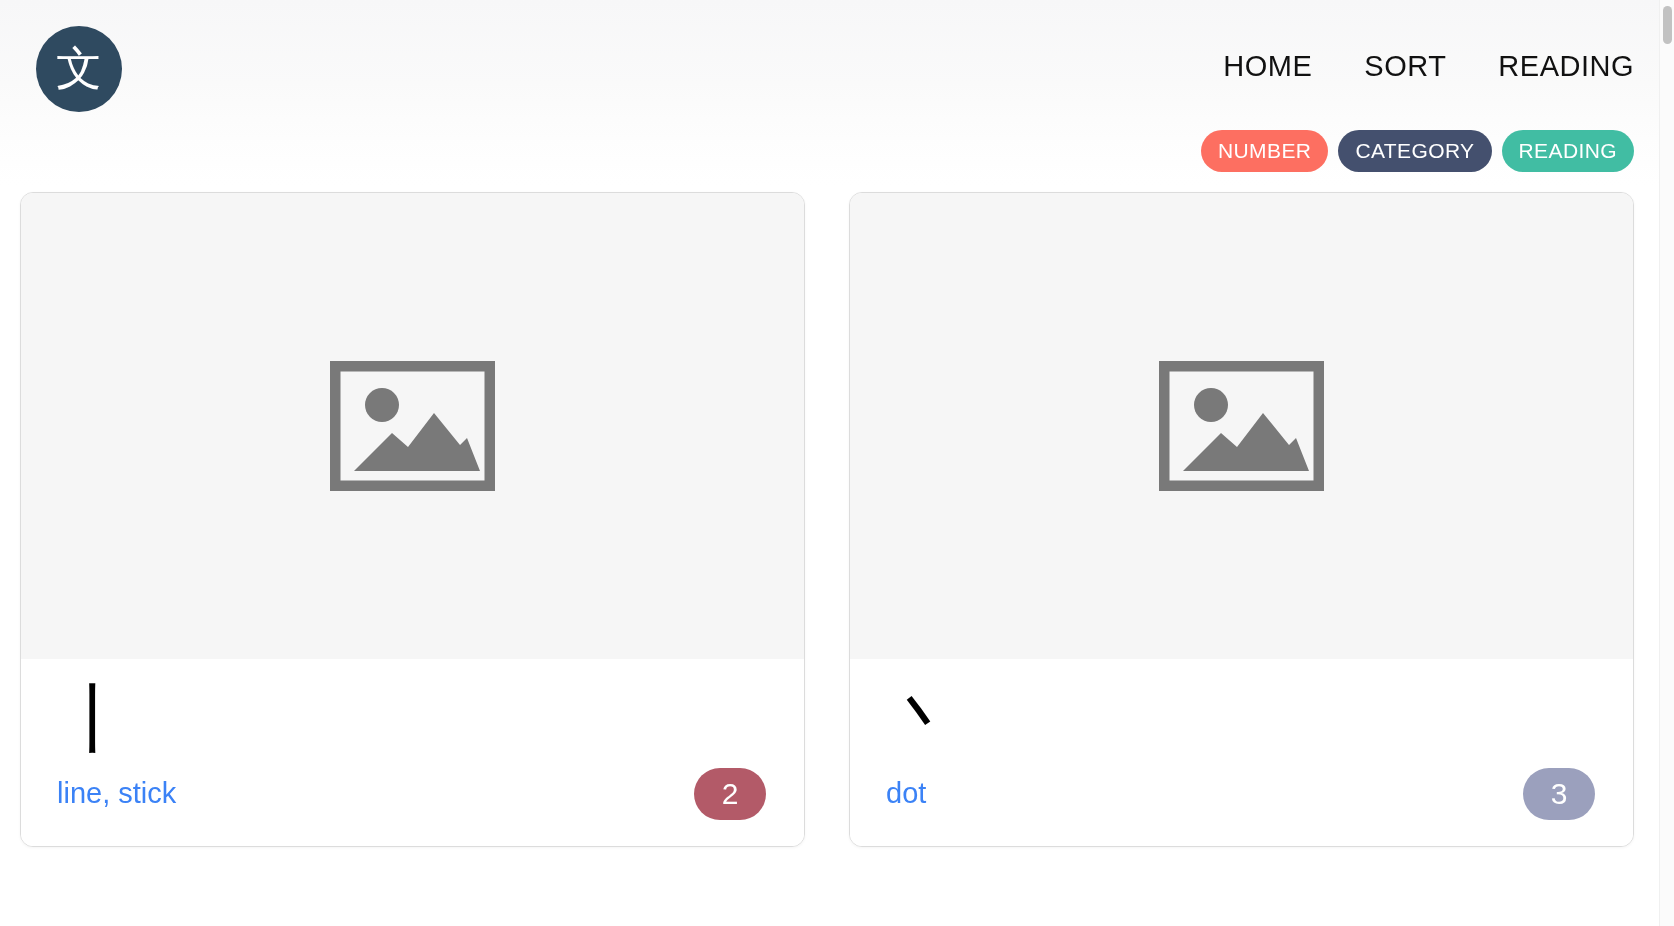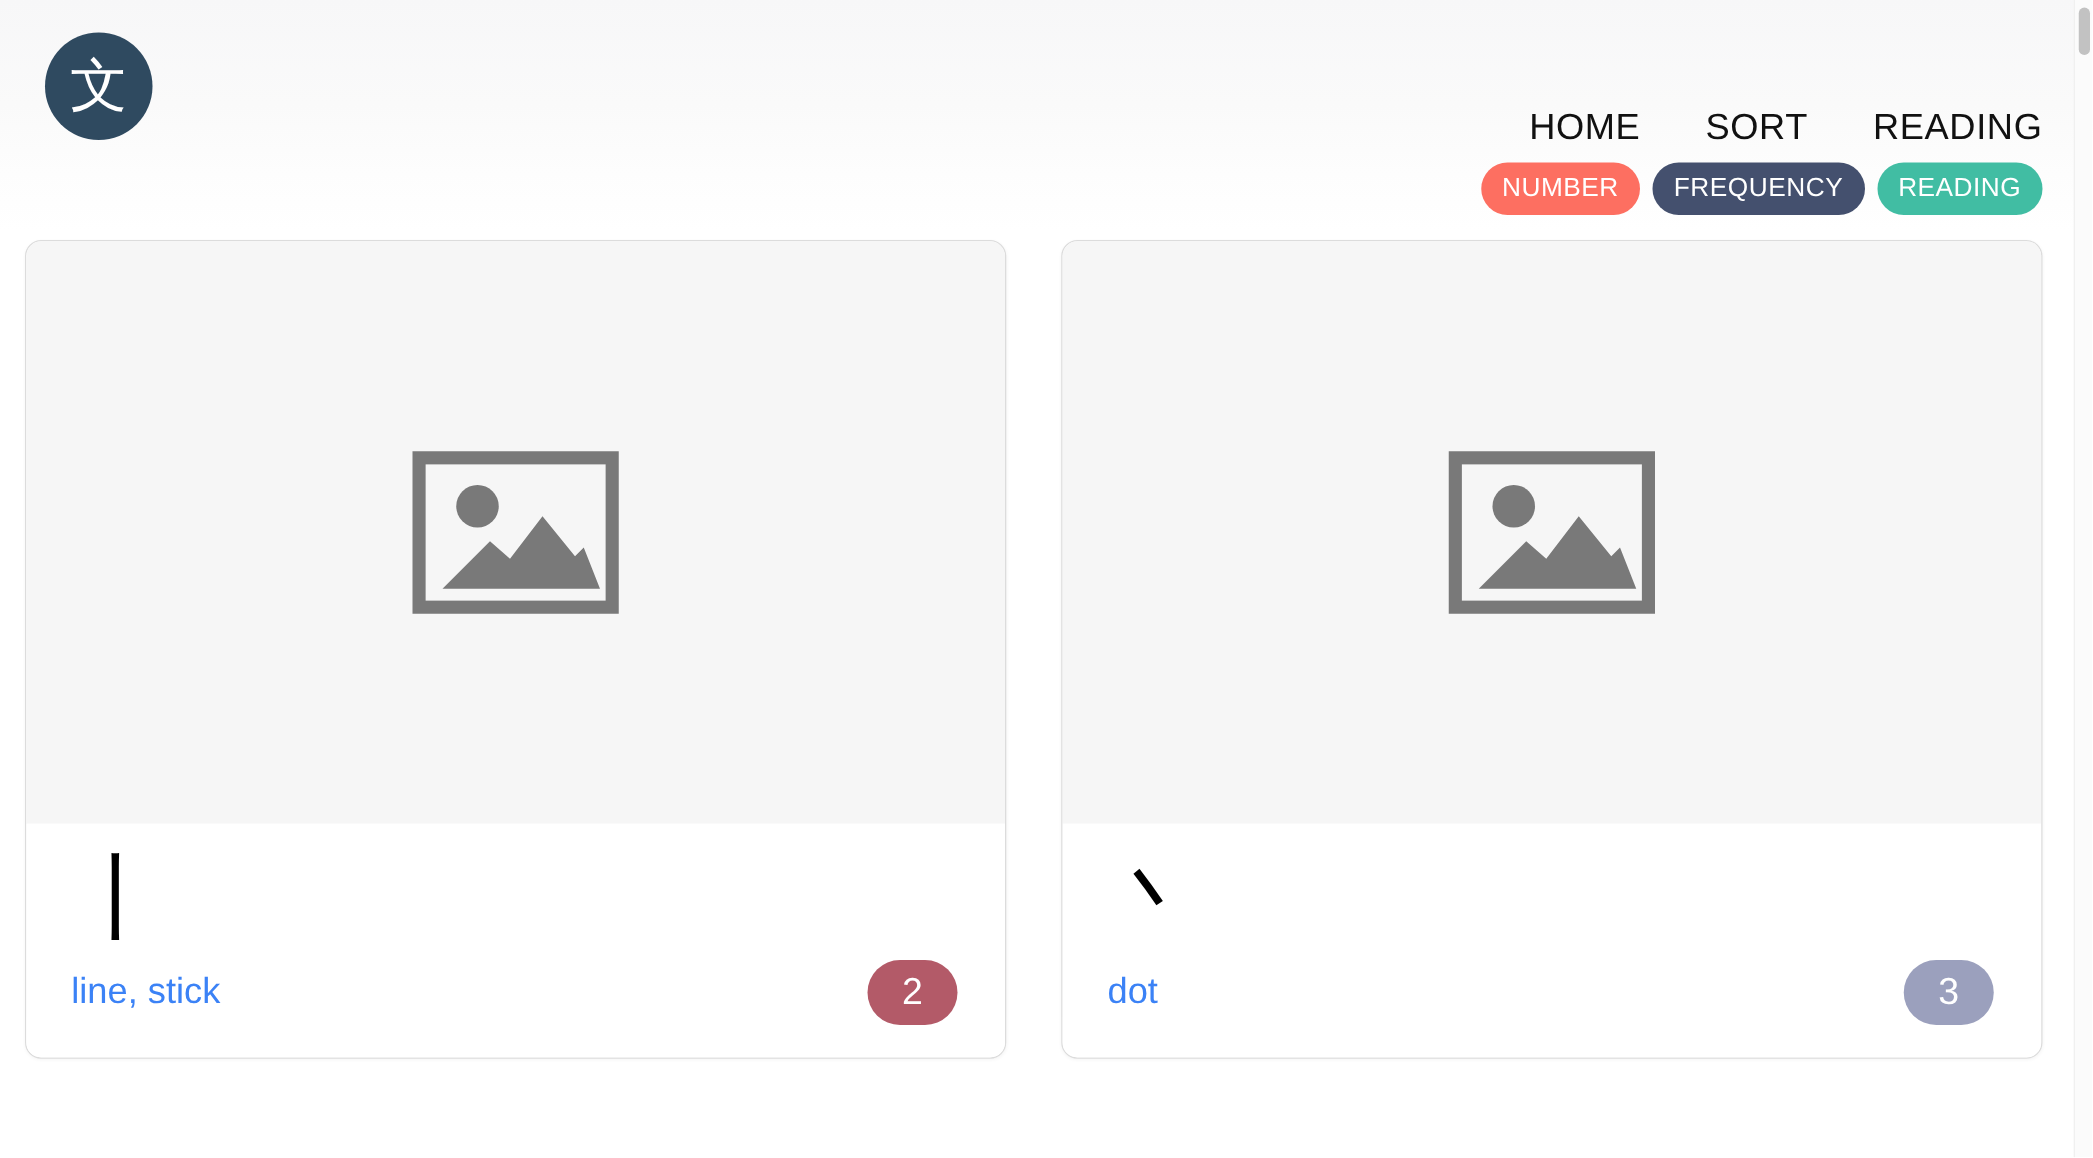--- a/index.html
+++ b/index.html
@@ -56,21 +56,20 @@
     transform: translateY(-1px);
   }
 
   .nav {
     position: absolute;
     right: 40px;
     top: 50px;
     display: flex;
     align-items: flex-start;
     gap: 52px;
-    margin-top: 36px;
   }
 
   .nav-item {
     font-size: 29px;
     letter-spacing: 0.5px;
     color: #111111;
     font-weight: 400;
     cursor: pointer;
     white-space: nowrap;
   }
@@ -210,21 +209,21 @@
     </div>
 
     <div class="nav">
       <div class="nav-item">HOME</div>
       <div class="nav-item">SORT</div>
       <div class="nav-item">READING</div>
     </div>
 
     <div class="pill-row">
       <button class="pill" id="pill-0" style="background: rgb(253, 111, 97);">NUMBER</button>
-      <button class="pill" id="pill-2" style="background: rgb(68, 80, 110);">FREQUENCY</button>
+      <button class="pill" id="pill-2" style="background: rgb(68, 80, 110);">CATEGORY</button>
       <button class="pill" id="pill-3" style="background: rgb(65, 189, 163);">READING</button>
     </div>
   </div>
 
   <div class="grid">
 
     <div class="card">
       <div class="card-media">
         <svg class="ph-icon" width="165" height="130" viewBox="0 0 165 130">
           <rect x="4" y="4" width="157" height="122" fill="none" stroke="#797979" stroke-width="13"></rect>

